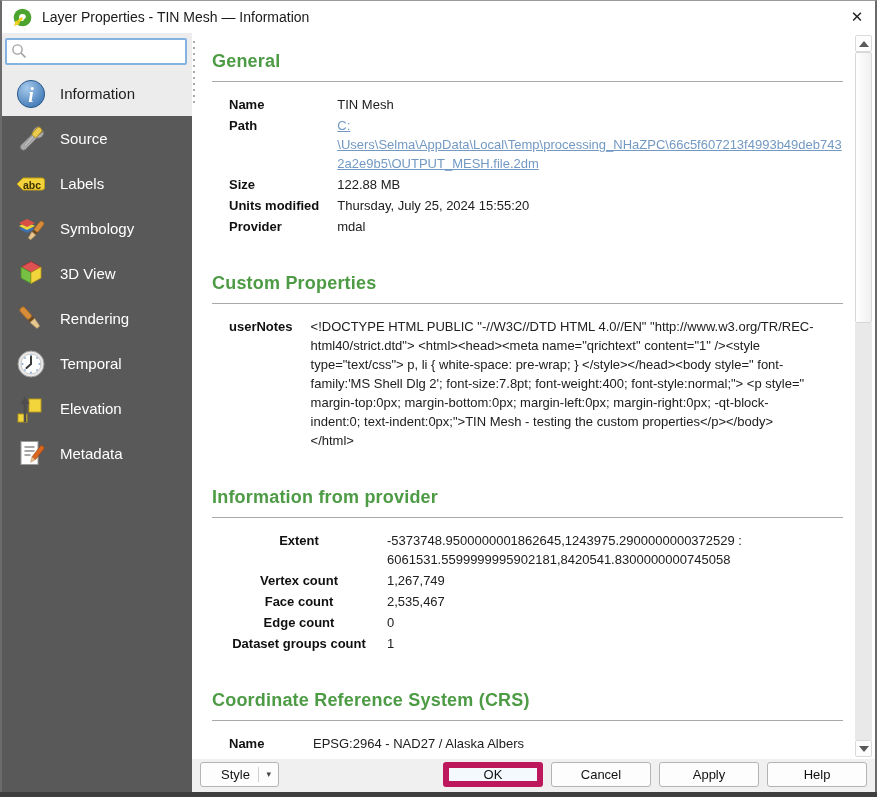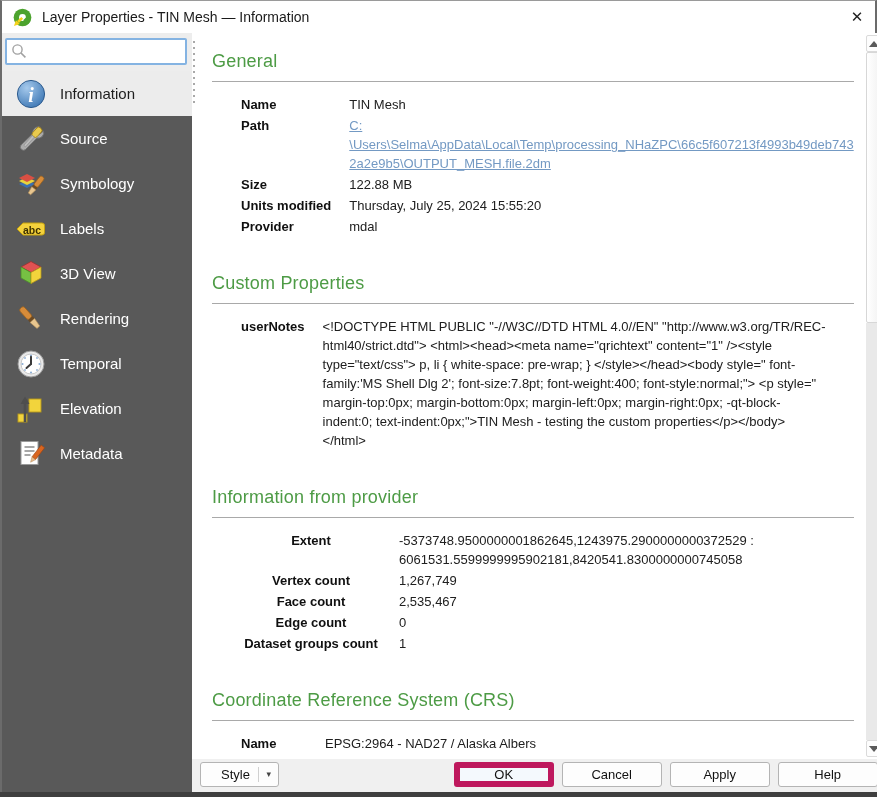--- a/index.html
+++ b/index.html
@@ -38,23 +38,23 @@
 
   
   .main { flex:1; display:flex; flex-direction:column; position:relative; background:#fff; }
   .splitter-dots { position:absolute; left:1px; top:8px; width:2px; height:64px;
                    background:repeating-linear-gradient(#a9a9a9 0 2px, transparent 2px 6px); }
   .content-row { flex:1; display:flex; overflow:hidden; }
   .content { flex:1; overflow:hidden; padding:10px 12px 0 20px; }
 
   .section { margin-top:36px; }
   .section:first-child { margin-top:8px; }
-  .section h2 { color:#4d9b45; font-size:18px; font-weight:400; letter-spacing:.2px; }
+  .section h2 { color:#4d9b45; font-size:18px; font-weight:700; letter-spacing:.2px; }
   .rule { border:none; border-top:1px solid #a9a9a9; margin:9px 0 12px 0; }
-  table.kv { border-collapse:collapse; margin-left:29px; }
+  table.kv { border-collapse:collapse; margin-left:17px; }
   table.kv td { font-size:13px; line-height:19px; padding:1px 0; vertical-align:top; color:#202020; }
   table.kv td.k { font-weight:bold; color:#101010; white-space:nowrap; padding-right:18px; }
   .t-general td.k { min-width:88px; }
   .t-custom  td.k { min-width:78px; }
   .t-provider td.k{ min-width:158px;text-align:center; }
   .t-crs td.k     { min-width:84px; }
   .t-custom td.v  { max-width:505px; }
   .pre { white-space:pre; }
   .pre-wrap { white-space:pre-line; }
   a.link { color:#7399c3; text-decoration:underline; cursor:pointer; }
@@ -137,38 +137,38 @@
             <g transform="rotate(42 16 16)">
               <rect x="13" y="1.5" width="6" height="11" rx="2.4" fill="#e9ca4e" stroke="#a8871c" stroke-width="0.9"></rect>
               <rect x="14.8" y="12.5" width="2.4" height="13" fill="#bdbdbd" stroke="#8b8b8b" stroke-width="0.6"></rect>
             </g>
           </svg>
           <span>Source</span>
         </div>
 
         <div class="nav-item">
           <svg class="nav-icon" viewBox="0 0 32 32">
+            <path d="M8 10 h19 a2.5 2.5 0 0 1 2.5 2.5 v7 a2.5 2.5 0 0 1 -2.5 2.5 h-19 l-6 -6 z" fill="#f4d23c" stroke="#c3a111" stroke-width="1"></path>
+            <text x="17" y="20.5" font-size="10.5" font-weight="bold" fill="#3e3200" text-anchor="middle" font-family="Liberation Sans, sans-serif">abc</text>
+          </svg>
+          <span>Labels</span>
+        </div>
+
+        <div class="nav-item">
+          <svg class="nav-icon" viewBox="0 0 32 32">
             <path d="M4 16 l8 -4 8 4 -8 4 z" fill="#3c6fb0"></path>
             <path d="M4 13 l8 -4 8 4 -8 4 z" fill="#e9d33c"></path>
             <path d="M4 10 l8 -4 8 4 -8 4 z" fill="#d94f43"></path>
             <g transform="rotate(38 20 18)">
               <rect x="18" y="6" width="5" height="12" rx="2" fill="#d78c3a" stroke="#9c6320" stroke-width="0.7"></rect>
               <rect x="18" y="18" width="5" height="2.6" fill="#6b4a23"></rect>
               <path d="M18 20.6 h5 l-1 7 h-3 z" fill="#e8c68f" stroke="#b9935b" stroke-width="0.6"></path>
             </g>
           </svg>
           <span>Symbology</span>
-        </div>
-
-        <div class="nav-item">
-          <svg class="nav-icon" viewBox="0 0 32 32">
-            <path d="M8 10 h19 a2.5 2.5 0 0 1 2.5 2.5 v7 a2.5 2.5 0 0 1 -2.5 2.5 h-19 l-6 -6 z" fill="#f4d23c" stroke="#c3a111" stroke-width="1"></path>
-            <text x="17" y="20.5" font-size="10.5" font-weight="bold" fill="#3e3200" text-anchor="middle" font-family="Liberation Sans, sans-serif">abc</text>
-          </svg>
-          <span>Labels</span>
         </div>
 
         <div class="nav-item">
           <svg class="nav-icon" viewBox="0 0 32 32">
             <path d="M16 3.5 l10 5.5 -10 5.5 -10 -5.5 z" fill="#e05252" stroke="#9c2f2f" stroke-width="0.8"></path>
             <path d="M6 9 v11 l10 5.5 v-11 z" fill="#76c043" stroke="#4d8f28" stroke-width="0.8"></path>
             <path d="M26 9 v11 l-10 5.5 v-11 z" fill="#f2d43c" stroke="#b89a1a" stroke-width="0.8"></path>
           </svg>
           <span>3D View</span>
         </div>

